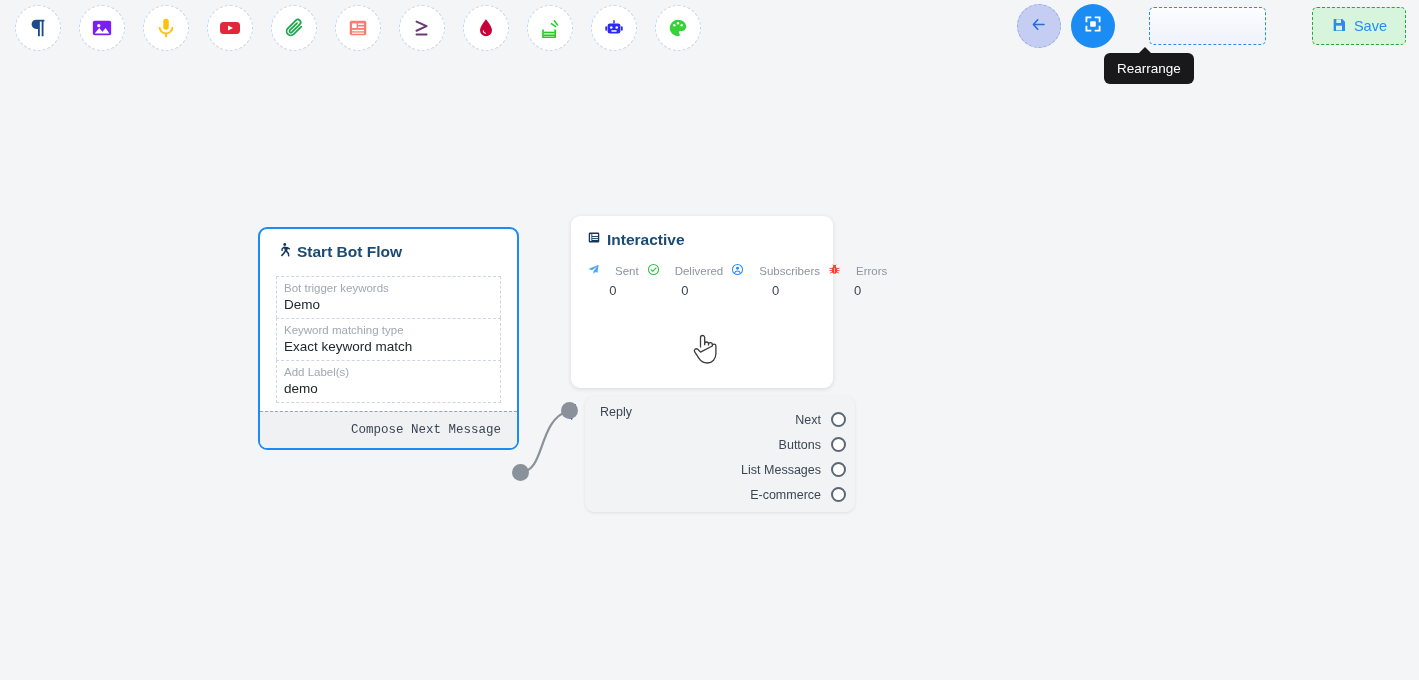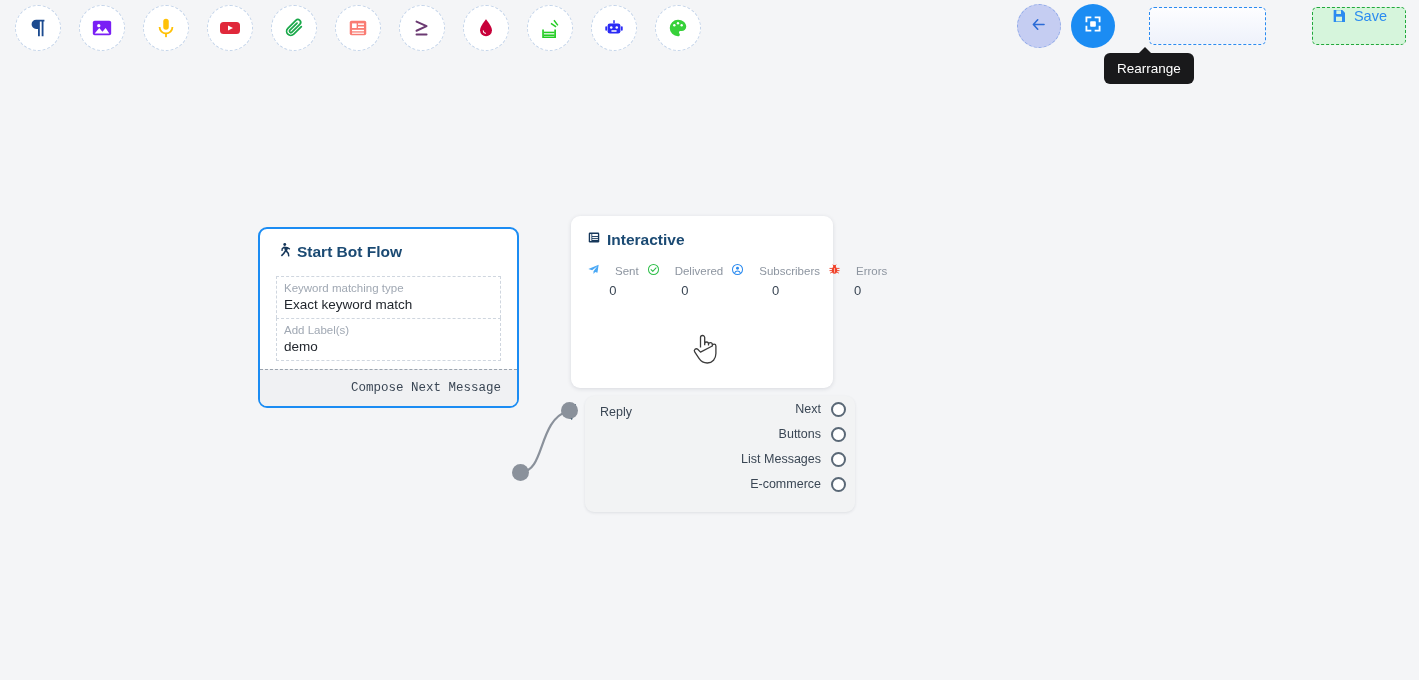--- a/index.html
+++ b/index.html
@@ -77,21 +77,21 @@
   }
   #save-button {
     margin-left: 46px;
     margin-right: 13px;
     height: 38px;
     padding: 0 18px;
     border: 1px dashed #22a83c;
     border-radius: 5px;
     background: #d6f5dc;
     display: flex;
-    align-items: flex-start;
+    align-items: center;
     gap: 7px;
     color: #2b8bf0;
     font-size: 14.5px;
     box-sizing: border-box;
     cursor: pointer;
   }
   #tooltip-rearrange {
     position: absolute;
     top: 53px;
     left: 1104px;
@@ -234,21 +234,21 @@
     color: #3a4654;
   }
   #reply-options {
     position: absolute;
     right: 0;
     top: 6px;
     width: 100%;
   }
   .reply-option {
     display: flex;
-    align-items: flex-start;
+    align-items: flex-end;
     justify-content: flex-end;
     gap: 10px;
     height: 25px;
     padding-right: 9px;
     font-size: 12.5px;
     color: #3a4654;
     cursor: pointer;
   }
   .port-circle {
     width: 15px;
@@ -448,20 +448,24 @@
           <svg width="15" height="17" viewBox="0 0 24 24">
             <circle cx="14" cy="4" r="2.3" fill="#16375a"></circle>
             <path d="M12.6 7.2L9 9.8l-.6 4.2 2.2.3.4-3 2.1-1.2 1 3.3-3.1 4.6-3.3 3.3 1.8 1.7 3.9-3.9 2.4-3.6 2.8 3.2.7 4.4 2.3-.4-.8-5.2-3-3.7 1.2-3.1 2.7 1.5 1-1.8-4-2.3z" fill="#16375a"></path>
           </svg>
         </span>
         <span>Start Bot Flow</span>
       </div>
 
 
       <div>
+        <div class="field-row">
+          <div class="field-label">Bot trigger keywords</div>
+          <div class="field-value">Demo</div>
+        </div>
         <div class="field-row">
           <div class="field-label">Keyword matching type</div>
           <div class="field-value">Exact keyword match</div>
         </div>
         <div class="field-row">
           <div class="field-label">Add Label(s)</div>
           <div class="field-value">demo</div>
         </div>
       </div>
     </div>

